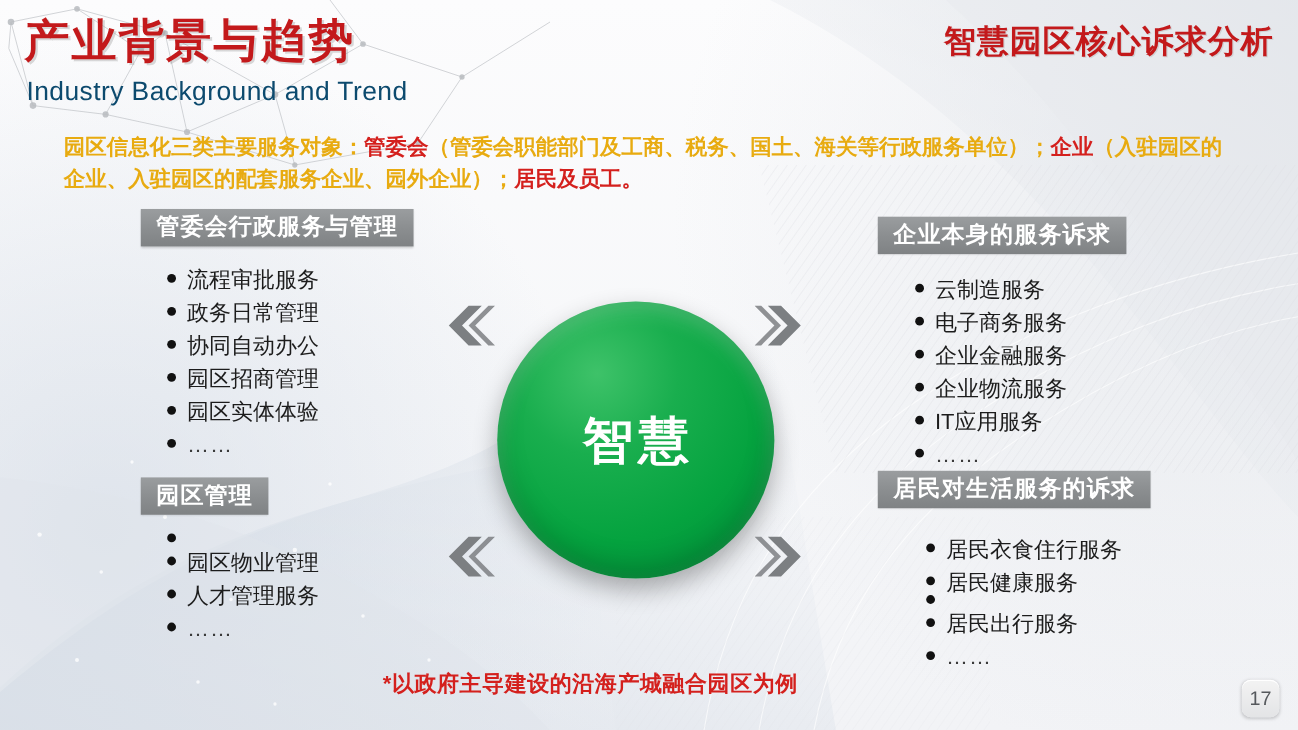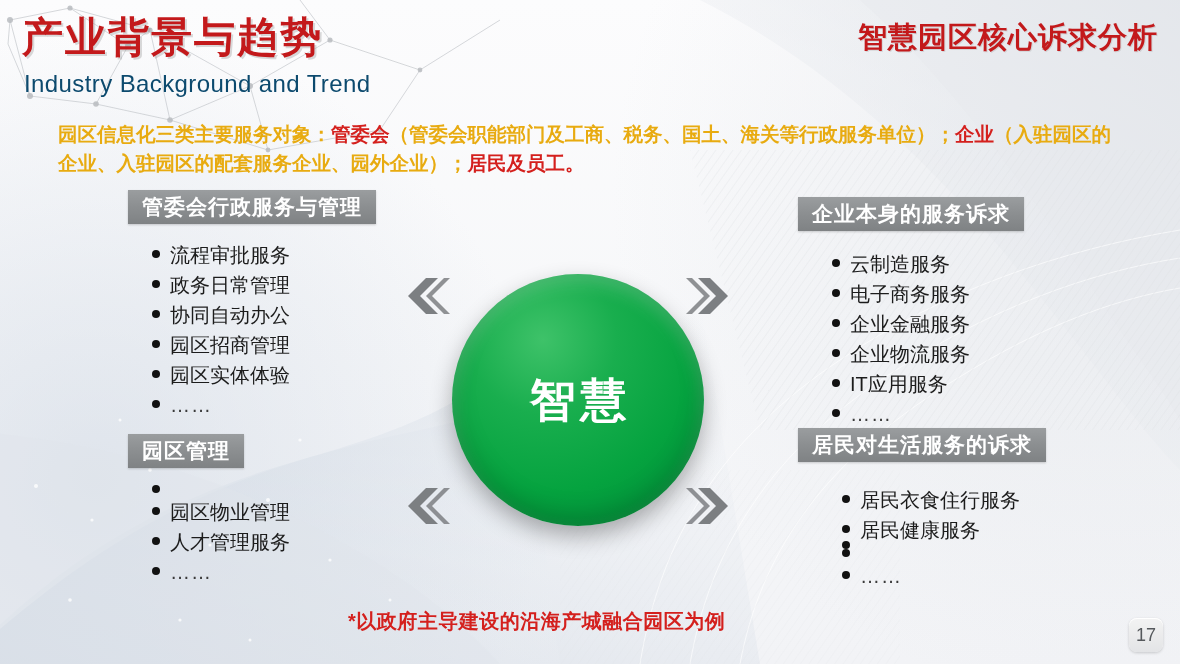--- a/index.html
+++ b/index.html
@@ -385,20 +385,21 @@
       </li>
       <li>
         <span class="dot"></span>
         <span class="txt">居民健康服务</span>
       </li>
       <li>
         <span class="dot"></span>
       </li>
       <li>
         <span class="dot"></span>
+        <span class="txt">居民出行服务</span>
       </li>
       <li class="ellipsis">
         <span class="dot"></span>
         <span class="txt">……</span>
       </li>
     </ul>
 
   <div class="hub">
     <div class="hub-line">智慧</div>
   </div>

